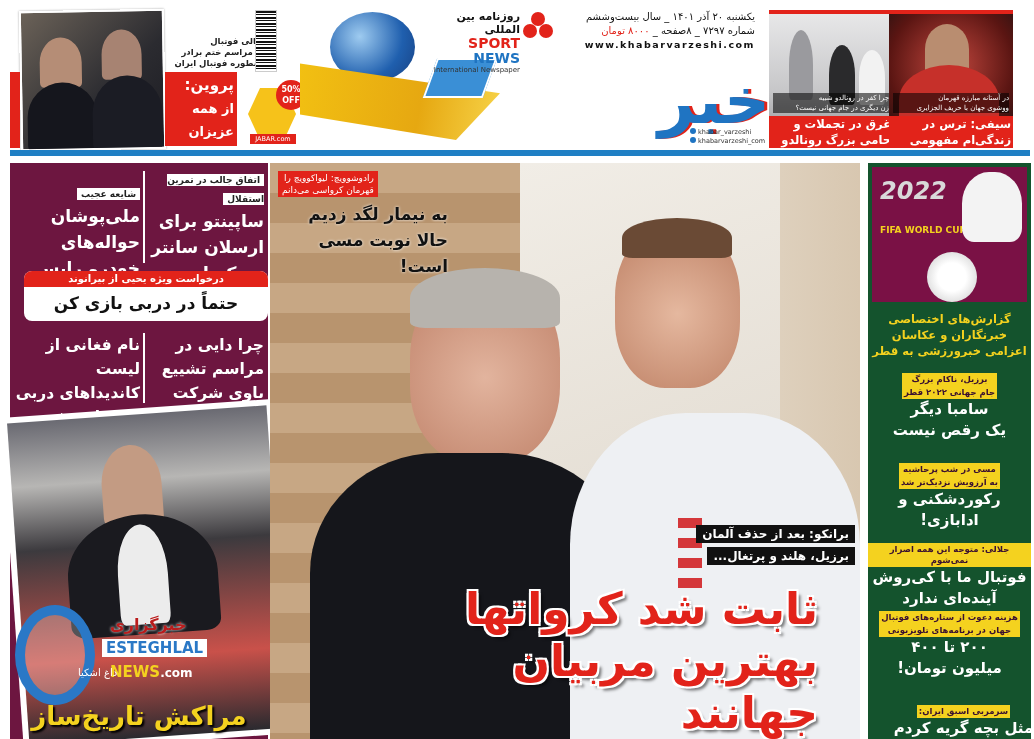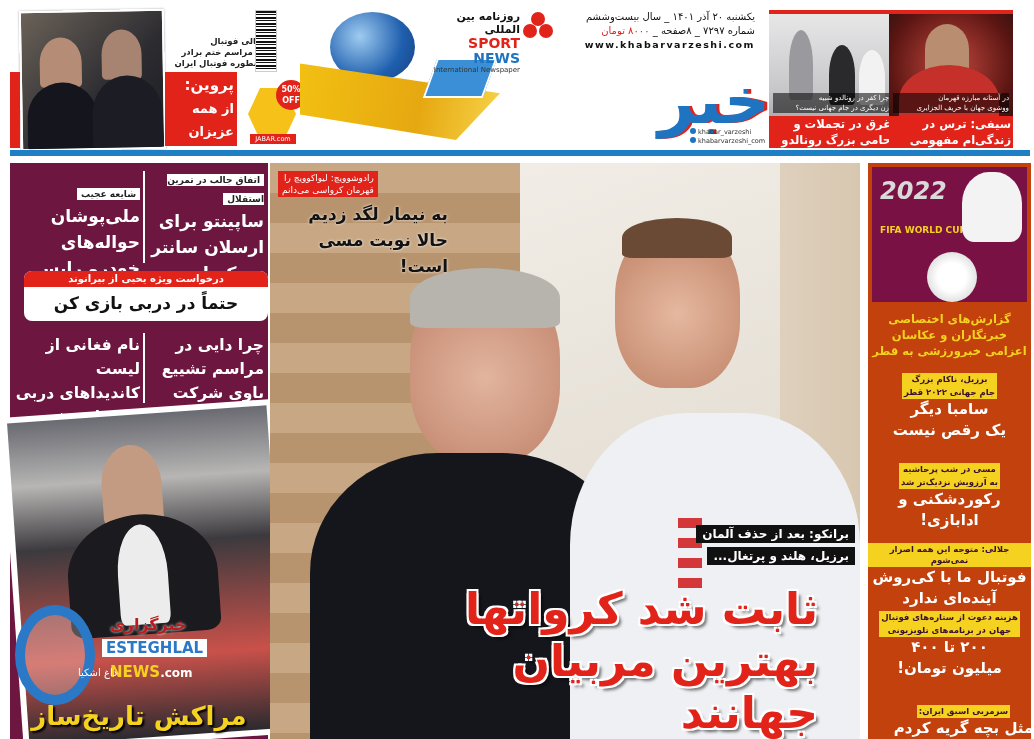--- a/index.html
+++ b/index.html
@@ -22,21 +22,21 @@
   .purple-col { left: 10px; top: 163px; width: 258px; height: 576px; background: #6d1640; }
   .pcol-div { background: #ffffff; width: 2px; }
   .white-kicker { background:#fff; color:#222; font-size:9px; padding:1px 4px; direction: rtl; font-weight: bold; }
   .white-big { color:#fff; font-weight: bold; direction: rtl; text-align: right; font-size: 19px; line-height: 26px; }
 
   
   .main-photo { left: 270px; top: 163px; width: 590px; height: 576px; background: linear-gradient(90deg,#b99a78 0%,#d9c2a4 30%,#eae2d6 60%,#d8c7b0 100%); overflow: hidden; }
   .person { position:absolute; border-radius: 50% 50% 10% 10%; }
 
   
-  .wc-col { left: 868px; top: 163px; width: 163px; height: 576px; background: #c2410c; overflow: hidden; }
+  .wc-col { left: 868px; top: 163px; width: 163px; height: 576px; background: #14532d; overflow: hidden; }
   .yellow-tag { background:#f4d21f; color:#3a1030; font-size:8.5px; font-weight:bold; direction: rtl; text-align:center; line-height: 11px; padding: 1px 2px; }
   .wc-white { color:#fff; font-weight:bold; direction: rtl; text-align:center; font-size: 15px; line-height: 21px; }
   .wc-yellow { color:#f4d21f; font-weight:bold; direction: rtl; text-align:center; font-size: 11.5px; line-height: 16px; }
 
   .main-headline { color:#e2231a; font-weight: bold; direction: rtl; text-align:right; font-size: 44px; line-height: 52px;
     text-shadow: 2px 2px 0 #fff, -2px -2px 0 #fff, 2px -2px 0 #fff, -2px 2px 0 #fff, 4px 4px 3px rgba(0,0,0,.5); }
   .black-kicker { background:#111; color:#fff; font-size: 12px; font-weight: bold; direction: rtl; padding: 2px 6px; display:inline-block; }
 </style>
 </head>
 <body>

